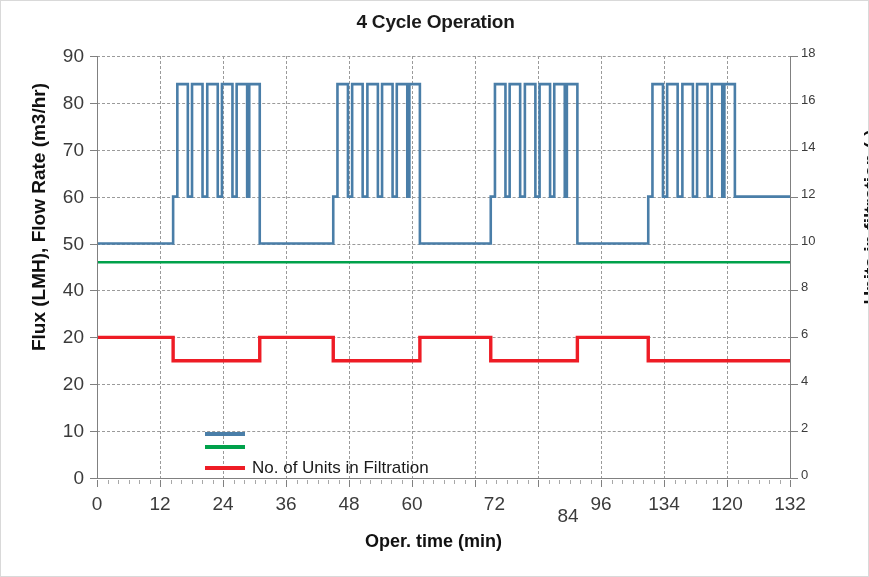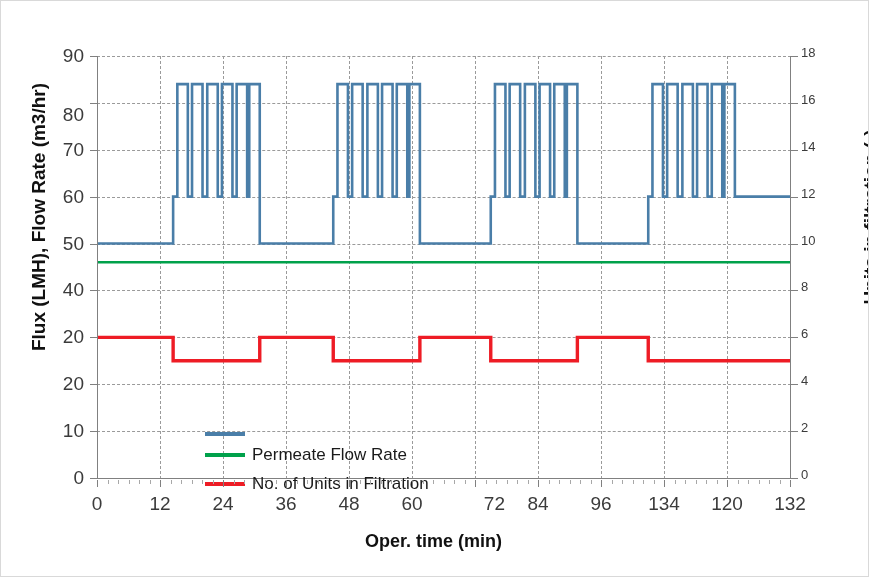--- a/index.html
+++ b/index.html
@@ -132,20 +132,21 @@
     width: 40px; height: 4px; margin-right: 7px; flex: 0 0 auto;
   }
   .legend-label { font-size: 17px; color: #1a1a1a; white-space: nowrap; }
   svg.series { position: absolute; left:0; top:0; overflow: visible; }
 </style>
 </head>
 <body>
 
 <div id="frame">
 
+  <div id="chart-title">4 Cycle Operation</div>
 
   <div id="plot">
     <div id="grid-h">
         <div class="gridline-h" style="top: 422px;"></div>
         <div class="gridline-h" style="top: 375.111px;"></div>
         <div class="gridline-h" style="top: 328.222px;"></div>
         <div class="gridline-h" style="top: 281.333px;"></div>
         <div class="gridline-h" style="top: 234.444px;"></div>
         <div class="gridline-h" style="top: 187.556px;"></div>
         <div class="gridline-h" style="top: 140.667px;"></div>
@@ -175,21 +176,20 @@
     <div id="plot-border-left"></div>
     <div id="plot-border-right"></div>
     <div id="plot-border-bottom"></div>
 
     <div id="legend">
         <div class="legend-row">
           <span class="legend-swatch" style="background: rgb(74, 126, 168);"></span>
         </div>
         <div class="legend-row">
           <span class="legend-swatch" style="background: rgb(0, 161, 75);"></span>
-          <span class="legend-label">Permeate Flow Rate</span>
         </div>
         <div class="legend-row">
           <span class="legend-swatch" style="background: rgb(238, 28, 37);"></span>
           <span class="legend-label">No. of Units in Filtration</span>
         </div>
       </div>
   </div>
 
   <div id="ticks-left">
       <div class="ytick-left" style="top: 477px;">0</div>
@@ -201,21 +201,21 @@
       <div class="ytick-left" style="top: 336.333px;">20</div>
       <div class="tick-mark-y left" style="top: 336.333px;"></div>
       <div class="ytick-left" style="top: 289.444px;">40</div>
       <div class="tick-mark-y left" style="top: 289.444px;"></div>
       <div class="ytick-left" style="top: 242.556px;">50</div>
       <div class="tick-mark-y left" style="top: 242.556px;"></div>
       <div class="ytick-left" style="top: 195.667px;">60</div>
       <div class="tick-mark-y left" style="top: 195.667px;"></div>
       <div class="ytick-left" style="top: 148.778px;">70</div>
       <div class="tick-mark-y left" style="top: 148.778px;"></div>
-      <div class="ytick-left" style="top: 101.889px; margin-top: 12px;">80</div>
+      <div class="ytick-left" style="top: 101.889px;">80</div>
       <div class="tick-mark-y left" style="top: 101.889px;"></div>
       <div class="ytick-left" style="top: 55px;">90</div>
       <div class="tick-mark-y left" style="top: 55px;"></div>
     </div>
   <div id="ticks-right">
       <div class="ytick-right" style="top: 477px;">0</div>
       <div class="tick-mark-y right" style="top: 477px;"></div>
       <div class="ytick-right" style="top: 430.111px;">2</div>
       <div class="tick-mark-y right" style="top: 430.111px;"></div>
       <div class="ytick-right" style="top: 383.222px;">4</div>
@@ -303,21 +303,21 @@
       <div class="tick-minor-x" style="left: 768px;"></div>
       <div class="tick-minor-x" style="left: 778.5px;"></div>
       <div class="tick-mark-x" style="left: 789px;"></div>
       <div class="xtick" style="left: 96px;">0</div>
       <div class="xtick" style="left: 159px;">12</div>
       <div class="xtick" style="left: 222px;">24</div>
       <div class="xtick" style="left: 285px;">36</div>
       <div class="xtick" style="left: 348px;">48</div>
       <div class="xtick" style="left: 411px;">60</div>
       <div class="xtick" style="left: 474px; text-align: right;">72</div>
-      <div class="xtick" style="left: 537px;">84</div>
+      <div class="xtick" style="left: 567px; margin-top: 12px;">84</div>
       <div class="xtick" style="left: 600px;">96</div>
       <div class="xtick" style="left: 663px;">134</div>
       <div class="xtick" style="left: 726px;">120</div>
       <div class="xtick" style="left: 789px;">132</div>
     </div>
 
   <div id="ylabel-left">Flux (LMH), Flow Rate (m3/hr)</div>
   <div id="ylabel-right">Units in filtration (-)</div>
   <div id="xlabel">Oper. time (min)</div>
 

